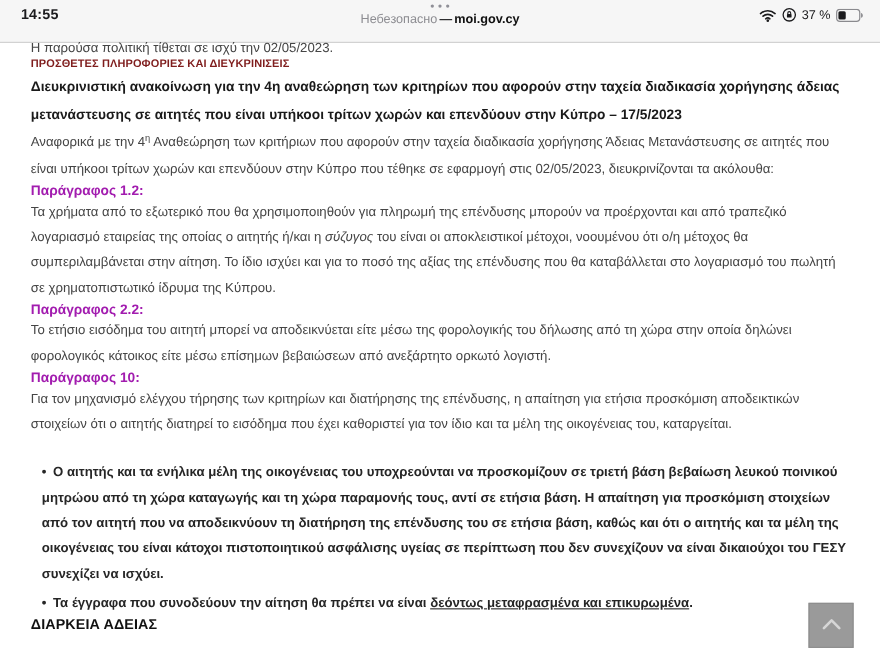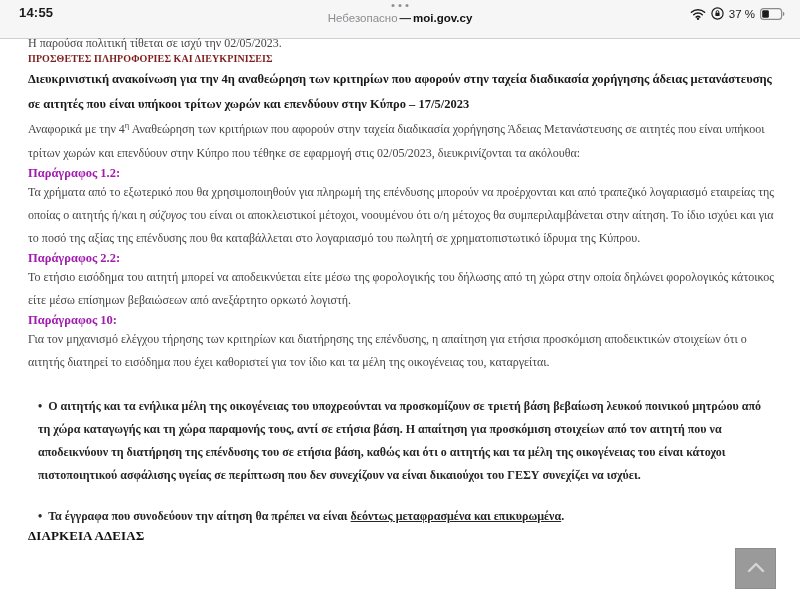--- a/index.html
+++ b/index.html
@@ -25,35 +25,35 @@
   }
   .sb-address .sec{color:#8d8d92;}
   .sb-address .sep{color:#2c2c2e;font-weight:600;padding:0 2px;}
   .sb-address .dom{color:#101010;font-weight:700;}
   .sb-right{position:absolute;right:15px;top:7px;display:flex;align-items:flex-end;gap:5px;}
   .sb-batt-pct{font-size:11.5px;color:#1b1b1d;}
   .sb-right svg{display:block;}
   
   .page{
     position:absolute;top:31px;left:0;right:0;bottom:0;
-    padding:4px 26px 0 28px;color:#454545;font-size:12px;box-sizing:border-box;font-family:Liberation Serif, serif;
+    padding:4px 26px 0 28px;color:#454545;font-size:12px;box-sizing:border-box;
   }
   .page p{margin:0;}
   .eff{margin-top:0;line-height:16px;}
   .h-caps{margin-top:13px;font-size:10px;font-weight:700;color:#7f1d1d;line-height:16px;letter-spacing:.1px;}
   .announce{margin-top:18px;font-size:12.5px;font-weight:700;color:#1a1a1a;line-height:25px;}
   .intro{margin-top:0;line-height:24px;}
   .intro sup{font-size:8.5px;line-height:0;vertical-align:super;}
   .p-head{font-size:12.5px;font-weight:700;color:#a21caf;line-height:16px;}
   .mt7{margin-top:7px;} .mt14{margin-top:14px;}
   .p-body{margin-top:1px;line-height:23px;}
   .p-body .it{font-style:italic;}
   .bullets{margin:21px 0 0 10px;color:#262626;font-weight:700;}
   .bullet{line-height:23px;}
-  .bullet + .bullet{margin-top:18px;}
+  .bullet + .bullet{margin-top:4px;}
   .bullet .marker{display:inline-block;margin-right:6px;}
   .bullet .ul{text-decoration:underline;}
   .cut-head{margin-top:15px;font-size:13px;font-weight:700;color:#111111;line-height:16px;letter-spacing:.1px;}
   
   .scroll-top{
     position:absolute;right:24px;bottom:11px;width:41px;height:41px;
     background:#9a9a9a;border:1px solid #8d8d8d;box-sizing:border-box;
     display:flex;align-items:center;justify-content:center;padding:0;cursor:pointer;
   }
 </style>

